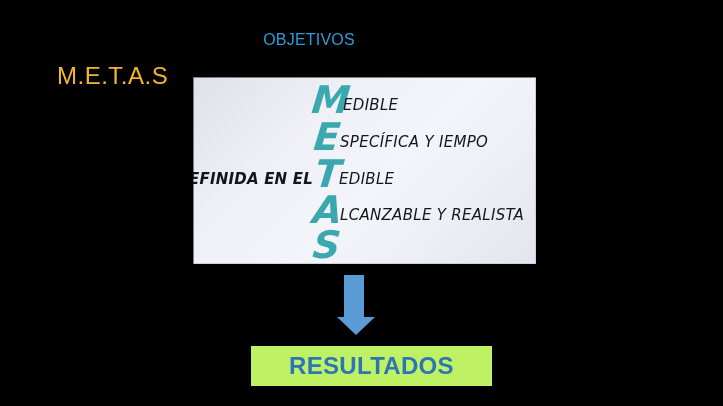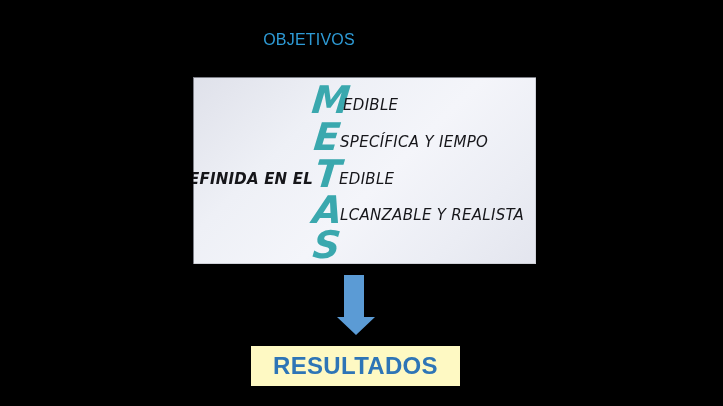--- a/index.html
+++ b/index.html
@@ -36,30 +36,31 @@
     }
     .prefix {
       position: absolute; bottom: 4px; right: 223px; font-family: "DejaVu Sans", sans-serif;
       font-weight: bold; font-style: oblique; font-size: 15px; letter-spacing: 0.2px;
       color: #16161a; white-space: nowrap; line-height: 16px;
     }
 
     .arrow { position: absolute; left: 337px; top: 275px; width: 38px; height: 60px; }
 
     .result-box {
-      position: absolute; left: 251px; top: 346px; width: 209px; height: 40px;
-      background: #fef9c3; display: flex; align-items: center; justify-content: center;
+      position: absolute; left: 251px; top: 346px; width: 241px; height: 40px;
+      background: #bef264; display: flex; align-items: center; justify-content: center;
     }
     .result-text { font-weight: bold; font-size: 24px; letter-spacing: 0.3px; }
   </style>
 </head>
 <body>
 
 <div class="slide">
   <div class="title" style="color:#2E9BD6">OBJETIVOS</div>
+  <div class="side-label" style="color:#F2B62C">M.E.T.A.S</div>
 
   <div class="photo">
     <div class="row" style="top:6px">
       <span class="big" style="left:119px;color:#3AA8AE">M</span>
       <span class="rest" style="left:150px">EDIBLE</span>
     </div>
     <div class="row" style="top:43px">
       <span class="big" style="left:121px;color:#3AA8AE">E</span>
       <span class="rest" style="left:147px">SPECÍFICA Y IEMPO</span>
     </div>

